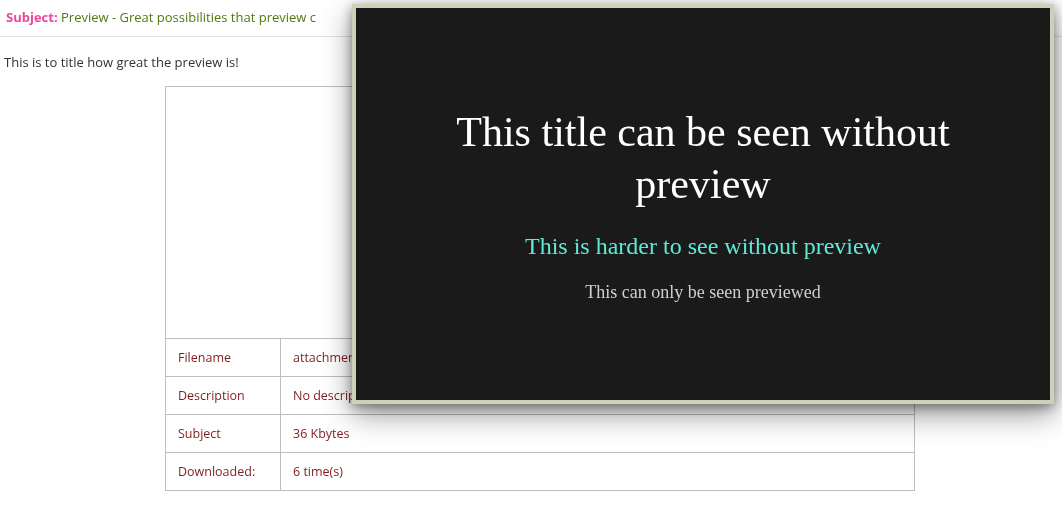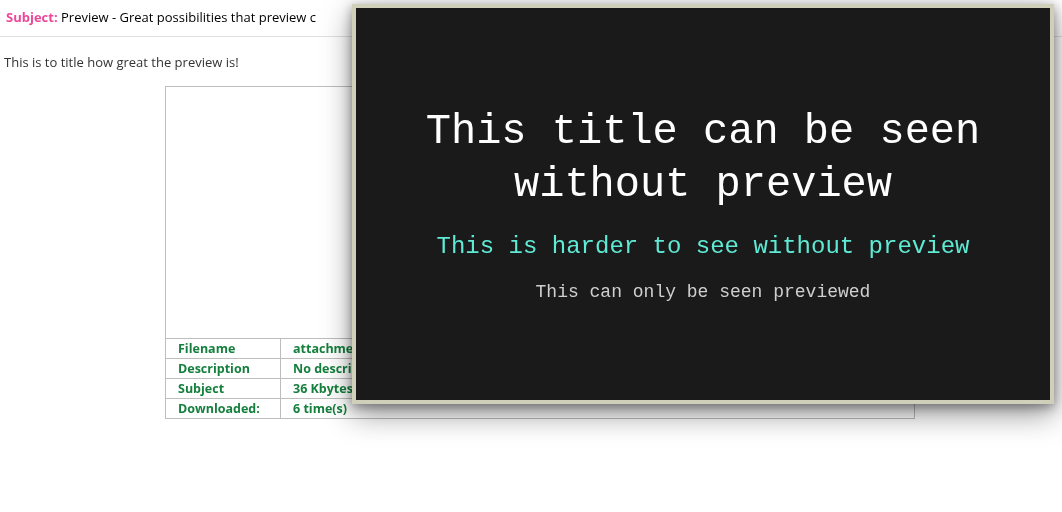--- a/index.html
+++ b/index.html
@@ -12,42 +12,41 @@
       height: 512px;
       position: relative;
       overflow: hidden;
     }
 
     .subject-row {
       padding: 8px 6px 10px 6px;
       border-bottom: 1px solid #e0e0e0;
     }
     .subject-label { font-weight: 700; color: #ec4899; }
-    .subject-value { color: #000000; margin-top: 8px; }
+    .subject-value { color: #4d7c0f; margin-top: 8px; }
 
     .body-row {
       padding: 16px 6px 4px 4px;
       color: #333;
     }
 
     .attach-table {
       position: absolute;
       left: 165px;
       top: 86px;
       width: 750px;
       border-collapse: collapse;
       background: #fff;
     }
     .attach-table td {
       border: 1px solid #bdbdbd;
-      padding: 1px 12px;
+      padding: 10px 12px;
       font-size: 12.5px;
-      color: #15803d;
+      color: #7f1d1d;
       vertical-align: middle;
-      font-weight: bold;
     }
     .attach-table td.key { width: 115px; }
     .attach-table .thumb-cell {
       height: 252px;
       border: 1px solid #bdbdbd;
     }
 
     .preview-overlay {
       position: absolute;
       left: 352px;
@@ -56,21 +55,21 @@
       height: 400px;
       background: #1a1a1a;
       border: 4px solid #cfcfba;
       box-shadow: 0 10px 28px rgba(0,0,0,0.42), 0 3px 10px rgba(0,0,0,0.35);
       display: flex;
       flex-direction: column;
       align-items: center;
       justify-content: center;
       text-align: center;
       color: #fff;
-      font-family: Liberation Mono, monospace;
+      font-family: Liberation Serif, serif;
       padding: 20px;
     }
     .preview-title {
       font-size: 42px;
       font-weight: 400;
       line-height: 1.25;
       max-width: 620px;
       margin-bottom: 22px;
     }
     .preview-sub {

